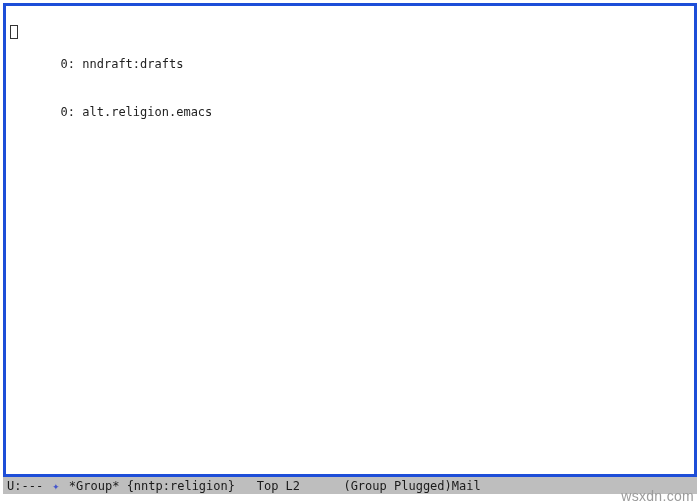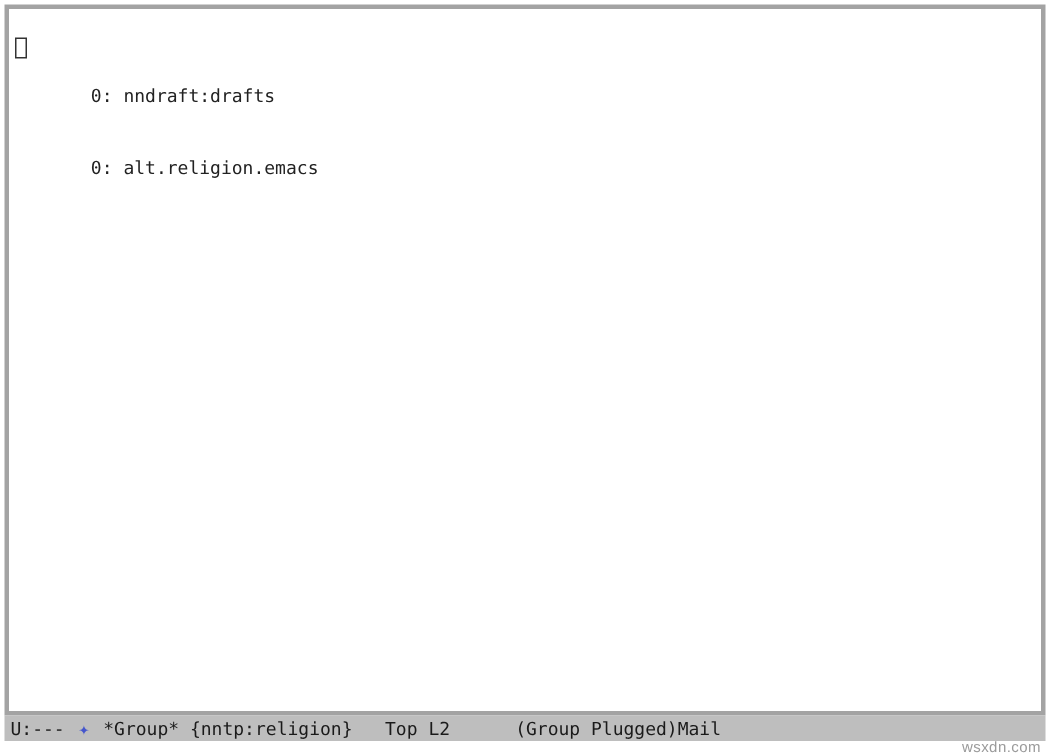--- a/index.html
+++ b/index.html
@@ -17,21 +17,21 @@
       width: 700px;
       height: 504px;
       background: #fff;
     }
     .window-border {
       position: absolute;
       top: 3px;
       left: 3px;
       right: 3px;
       bottom: 27px;
-      border: 3px solid #a3a3a3;
+      border: 3px solid #1d4ed8;
       background: #fff;
     }
     .buffer {
       position: absolute;
       top: 0;
       left: 0;
       right: 0;
       bottom: 0;
       padding: 2px 4px;
       white-space: pre;
@@ -74,21 +74,21 @@
       color: #4455cc;
       font-weight: bold;
       padding: 0 2px;
     }
     .watermark {
       position: absolute;
       right: 6px;
       bottom: 0;
       color: #9b9b9b;
       font-family: Arial, sans-serif;
-      font-size: 10px;
+      font-size: 14px;
       letter-spacing: 0.3px;
     }
   </style>
 </head>
 <body>
 
 <div class="frame">
 
   <div class="window-border">
     <div class="buffer">

